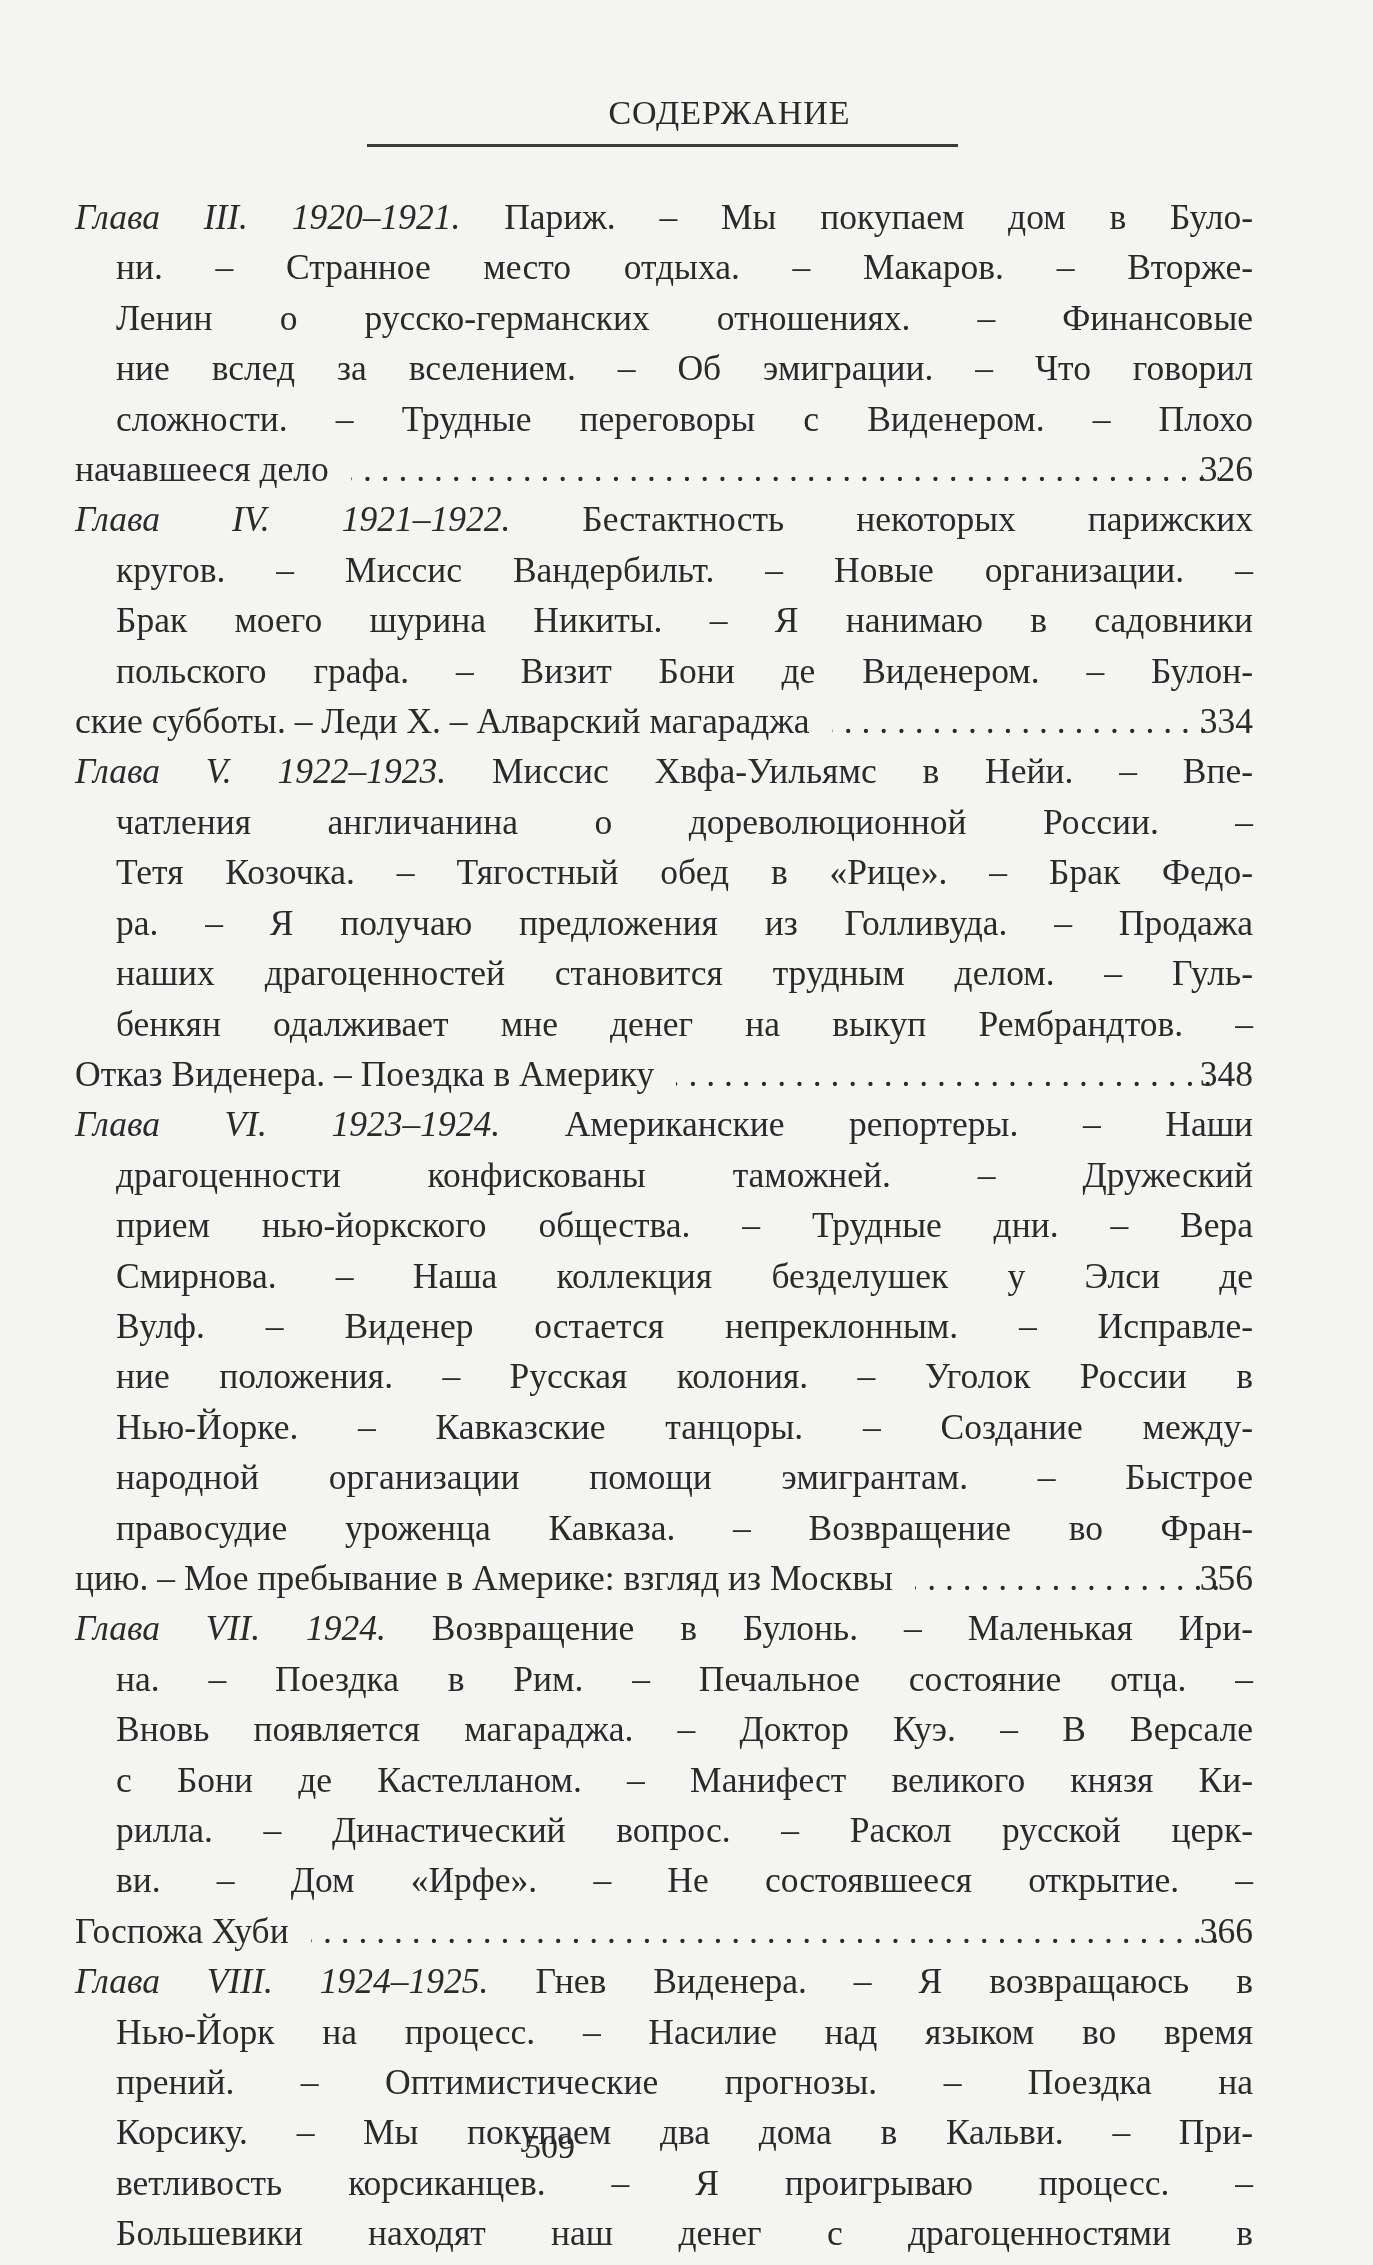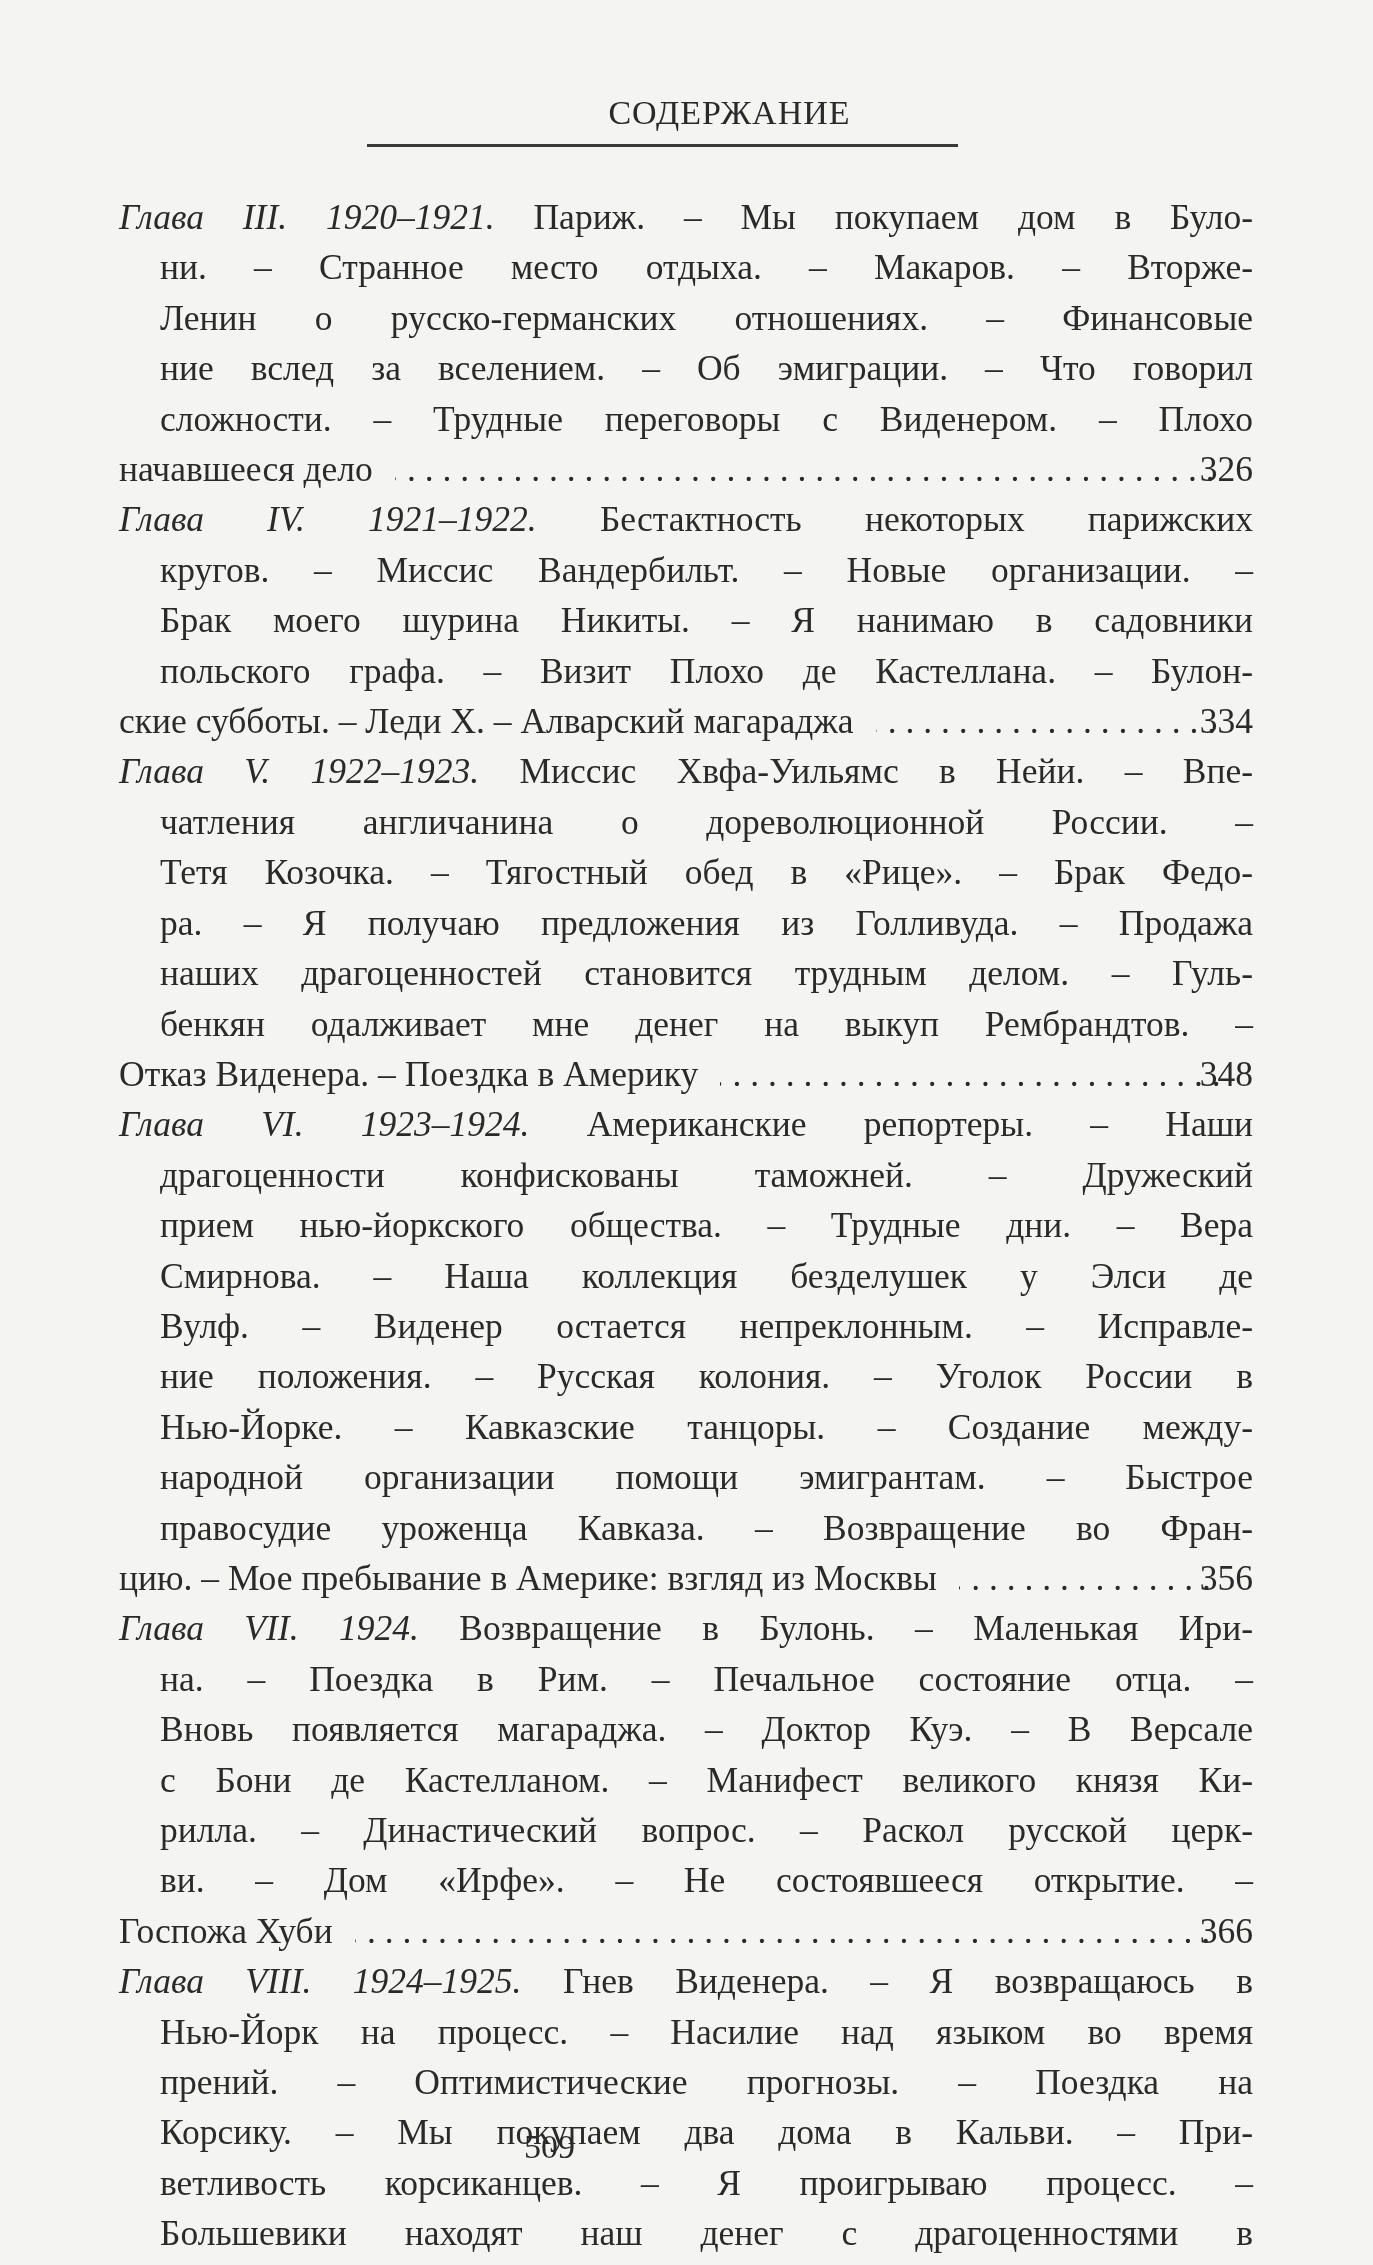--- a/index.html
+++ b/index.html
@@ -24,21 +24,20 @@
     position: absolute; left: 367px; top: 144px;
     width: 591px; height: 3px; background: #3a3a3a;
   }
   .toc {
     position: absolute; left: 75px; top: 192px; width: 1178px;
     font-size: 35.5px; line-height: 50.4px;
   }
   .entry {
     padding-left: 41px; text-indent: -41px;
     text-align: justify;
-    margin-left: 44px;
   }
   .lastline {
     display: flex; align-items: flex-end; gap: 16px;
   }
   .lastline .txt { white-space: nowrap; }
   .lastline .dots {
     flex: 1; overflow: hidden; white-space: nowrap;
     margin: 0 6px; letter-spacing: 3px;
   }
   .lastline .dots::before {
@@ -74,21 +73,21 @@
       <span class="txt">начавшееся дело</span>
       <span class="dots"></span>
       <span class="pg">326</span>
     </div>
   </div>
 
   <div class="entry">
     <span class="ln first"><span class="head">Глава IV. 1921–1922.</span><span> Бестактность некоторых парижских</span></span>
     <span class="ln">кругов. – Миссис Вандербильт. – Новые организации. –</span>
     <span class="ln">Брак моего шурина Никиты. – Я нанимаю в садовники</span>
-    <span class="ln">польского графа. – Визит Плохо де Кастеллана. – Булон-</span>
+    <span class="ln">польского графа. – Визит Бони де Виденером. – Булон-</span>
     <div class="lastline">
       <span class="txt">ские субботы. – Леди Х. – Алварский магараджа</span>
       <span class="dots"></span>
       <span class="pg">334</span>
     </div>
   </div>
 
   <div class="entry">
     <span class="ln first"><span class="head">Глава V. 1922–1923.</span><span> Миссис Хвфа-Уильямс в Нейи. – Впе-</span></span>
     <span class="ln">чатления англичанина о дореволюционной России. –</span>

